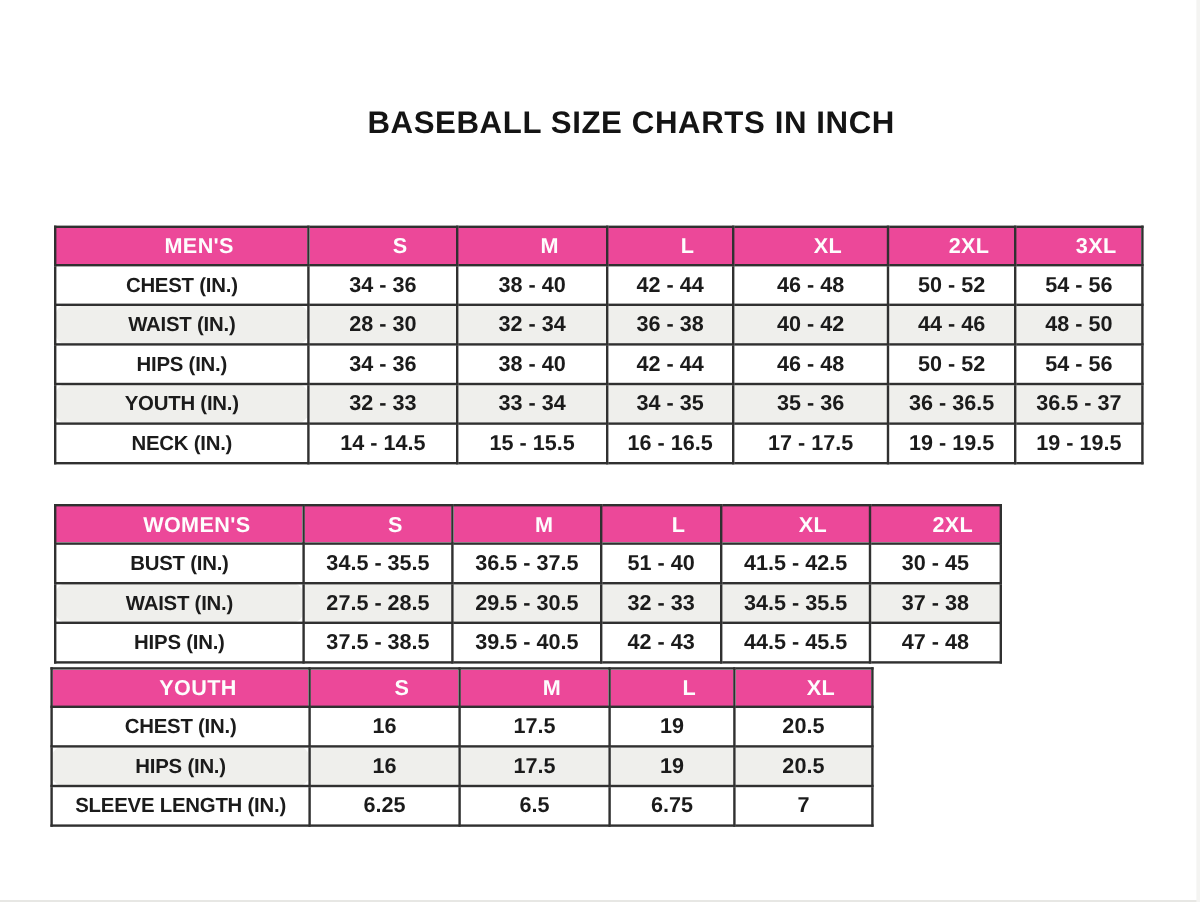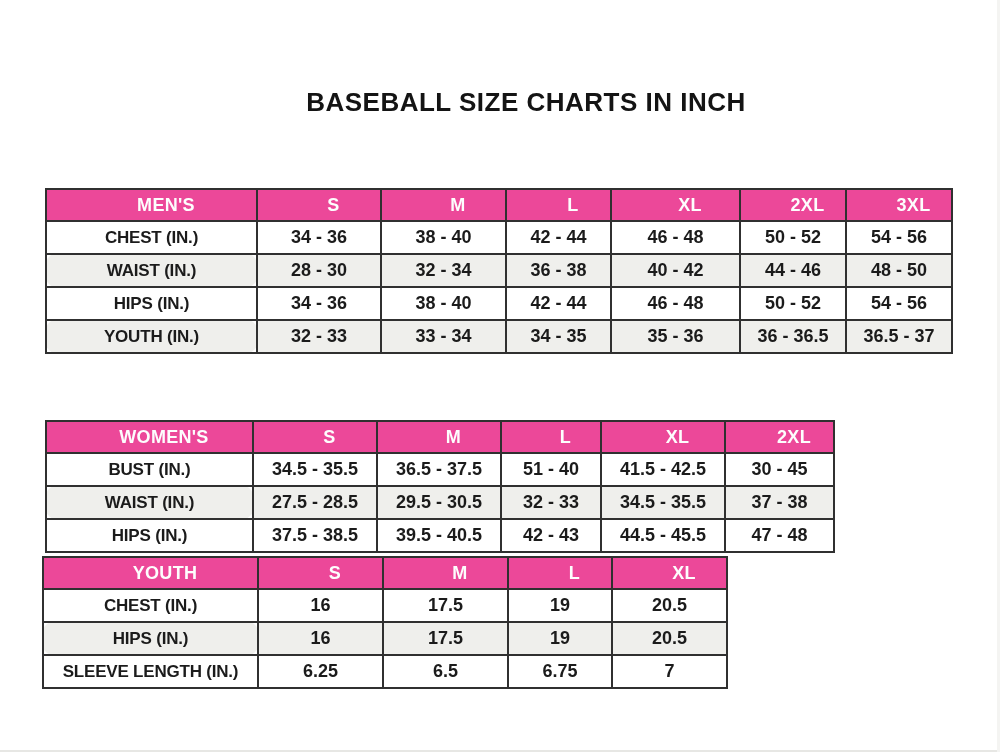--- a/index.html
+++ b/index.html
@@ -98,20 +98,29 @@
       </tr>
       <tr>
         <td>YOUTH (IN.)</td>
         <td>32 - 33</td>
         <td>33 - 34</td>
         <td>34 - 35</td>
         <td>35 - 36</td>
         <td>36 - 36.5</td>
         <td>36.5 - 37</td>
       </tr>
+      <tr>
+        <td>NECK (IN.)</td>
+        <td>14 - 14.5</td>
+        <td>15 - 15.5</td>
+        <td>16 - 16.5</td>
+        <td>17 - 17.5</td>
+        <td>19 - 19.5</td>
+        <td>19 - 19.5</td>
+      </tr>
     </tbody>
 </table>
 
 <table id="t1">
   <colgroup>
     <col style="width:207px">
       <col style="width:124px">
       <col style="width:124px">
     <col style="width:100px">
       <col style="width:124px">

